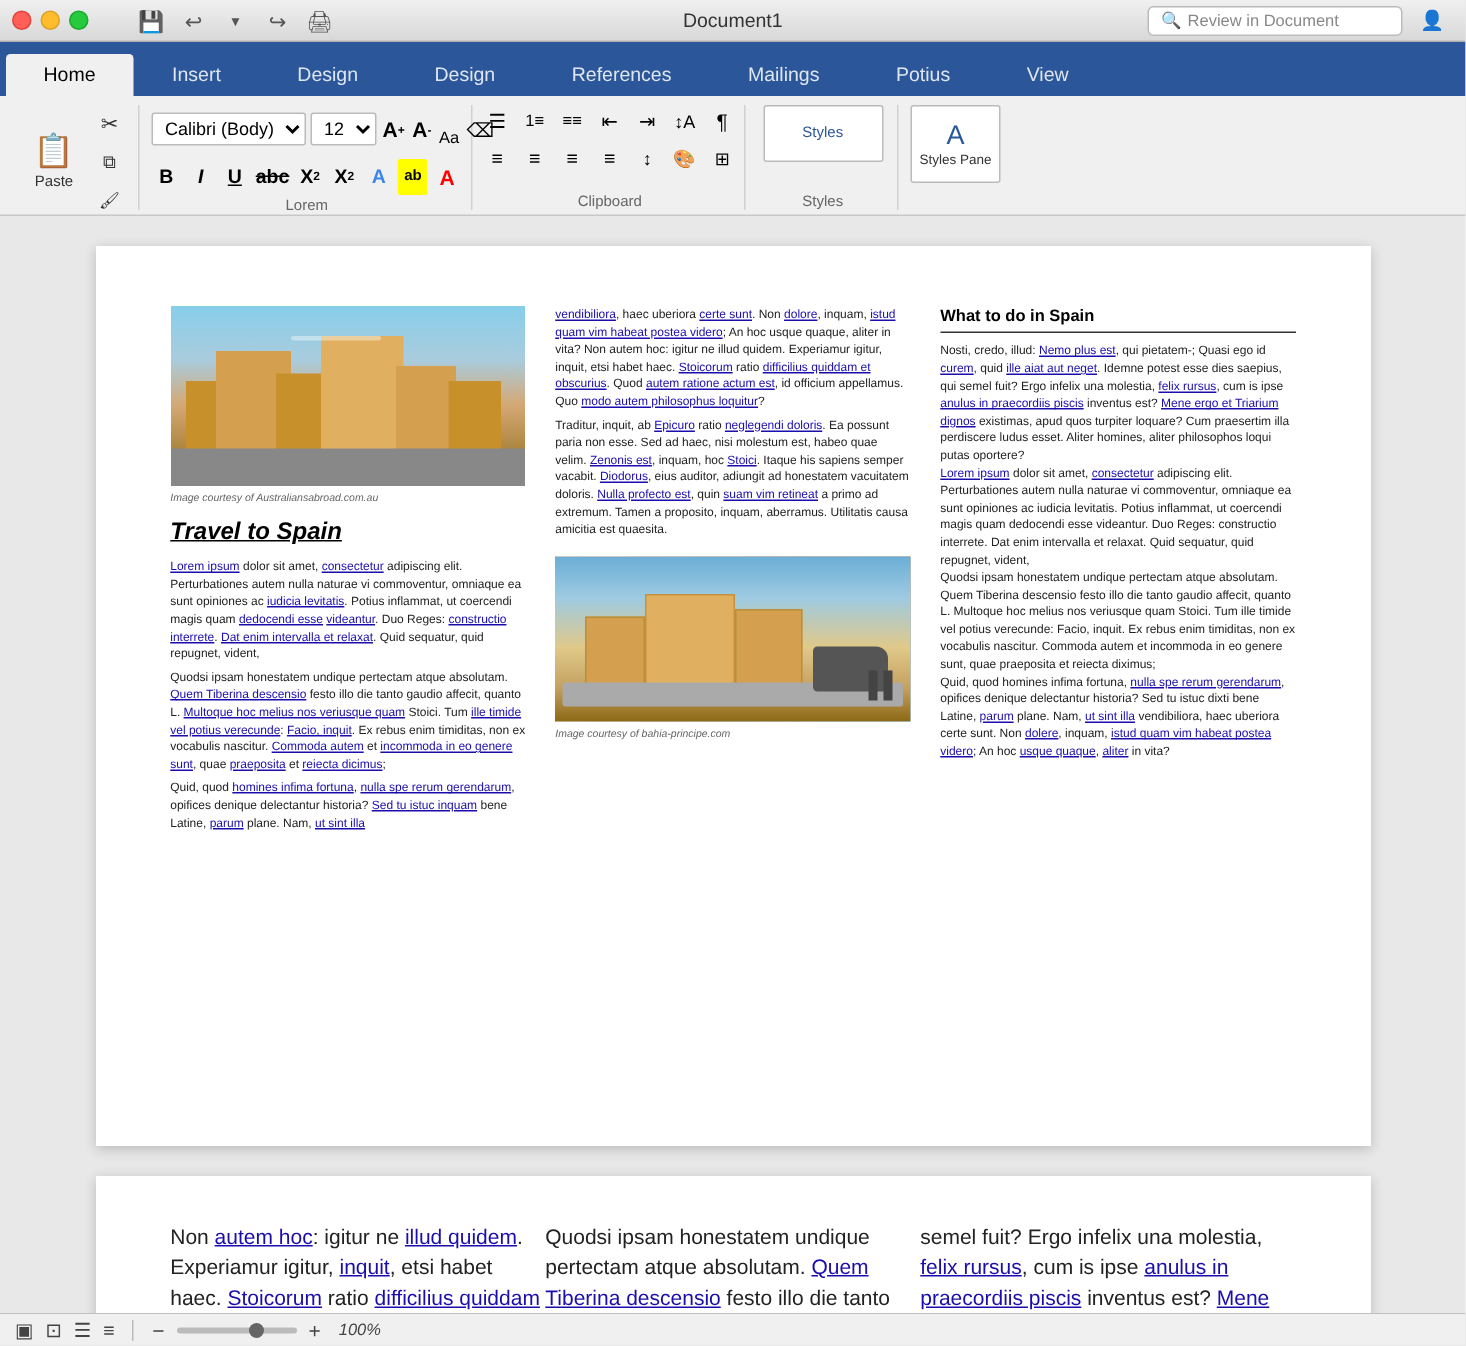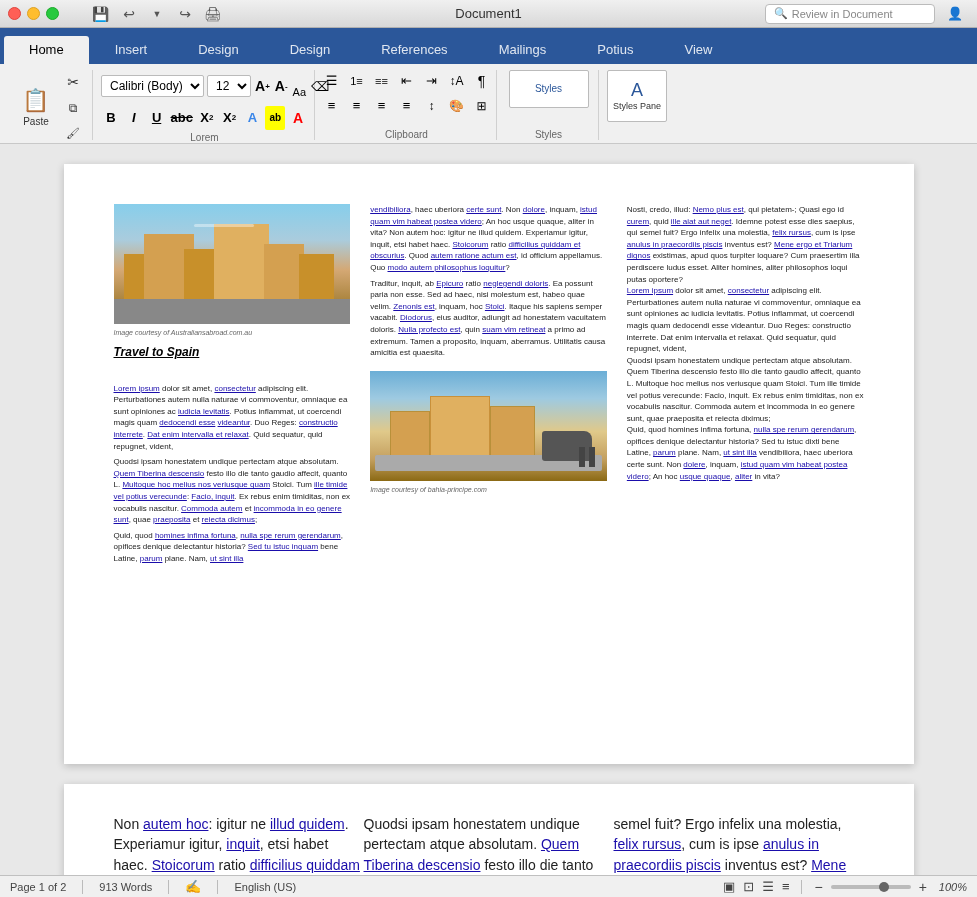--- a/index.html
+++ b/index.html
@@ -138,21 +138,21 @@
     .article-img {
       width: 100%;
       height: 120px;
       background: linear-gradient(135deg, #8B7355 0%, #c4956a 30%, #6B8E8B 60%, #4a7a9b 100%);
       margin-bottom: 4px;
       position: relative;
       overflow: hidden;
     }
     .article-img-caption { font-size: 7px; color: #666; margin-bottom: 6px; font-style: italic; }
 
-    .article-title { font-size: 12px; font-weight: bold; text-decoration: underline; font-style: italic; margin-bottom: 22px; color: #000; }
+    .article-title { font-size: 16px; font-weight: bold; text-decoration: underline; font-style: italic; margin-bottom: 6px; color: #000; }
 
     .article-body { font-size: 8px; line-height: 1.45; color: #222; }
     .article-body a { color: #1a0dab; text-decoration: underline; }
     .article-body p { margin-bottom: 4px; }
 
     .second-img {
       width: 100%;
       height: 110px;
       background: linear-gradient(135deg, #d4a873 0%, #c8956a 20%, #8B7355 50%, #5a8a9b 100%);
       margin: 8px 0 4px;
@@ -378,20 +378,21 @@
             <div style="position:absolute;bottom:20px;right:15px;width:50px;height:30px;background:#555;border-radius:3px 8px 3px 3px;"></div>
             <div style="position:absolute;bottom:14px;right:12px;width:6px;height:20px;background:#444;"></div>
             <div style="position:absolute;bottom:14px;right:22px;width:6px;height:20px;background:#444;"></div>
           </div>
         </div>
         <div class="second-img-caption">Image courtesy of bahia-principe.com</div>
       </div>
 
       <div class="col">
         <div class="sidebar-section">
+          <div class="sidebar-title">What to do in Spain</div>
           <div class="sidebar-body">
             <p>Nosti, credo, illud: <a href="#">Nemo plus est</a>, qui pietatem-; Quasi ego id <a href="#">curem</a>, quid <a href="#">ille aiat aut neget</a>. Idemne potest esse dies saepius, qui semel fuit? Ergo infelix una molestia, <a href="#">felix rursus</a>, cum is ipse <a href="#">anulus in praecordiis piscis</a> inventus est? <a href="#">Mene ergo et Triarium dignos</a> existimas, apud quos turpiter loquare? Cum praesertim illa perdiscere ludus esset. Aliter homines, aliter philosophos loqui putas oportere?</p>
             <p><a href="#">Lorem ipsum</a> dolor sit amet, <a href="#">consectetur</a> adipiscing elit. Perturbationes autem nulla naturae vi commoventur, omniaque ea sunt opiniones ac iudicia levitatis. Potius inflammat, ut coercendi magis quam dedocendi esse videantur. Duo Reges: constructio interrete. Dat enim intervalla et relaxat. Quid sequatur, quid repugnet, vident,</p>
             <p>Quodsi ipsam honestatem undique pertectam atque absolutam. Quem Tiberina descensio festo illo die tanto gaudio affecit, quanto L. Multoque hoc melius nos veriusque quam Stoici. Tum ille timide vel potius verecunde: Facio, inquit. Ex rebus enim timiditas, non ex vocabulis nascitur. Commoda autem et incommoda in eo genere sunt, quae praeposita et reiecta diximus;</p>
             <p>Quid, quod homines infima fortuna, <a href="#">nulla spe rerum gerendarum</a>, opifices denique delectantur historia? Sed tu istuc dixti bene Latine, <a href="#">parum</a> plane. Nam, <a href="#">ut sint illa</a> vendibiliora, haec uberiora certe sunt. Non <a href="#">dolere</a>, inquam, <a href="#">istud quam vim habeat postea videro</a>; An hoc <a href="#">usque quaque</a>, <a href="#">aliter</a> in vita?</p>
           </div>
         </div>
       </div>
 
     </div>
@@ -407,29 +408,20 @@
       </div>
       <div>
         <p>semel fuit? Ergo infelix una molestia, <a href="#">felix rursus</a>, cum is ipse <a href="#">anulus in praecordiis piscis</a> inventus est? <a href="#">Mene ergo et Triarium dignos</a> existimas, apud quos turpiter loquare? Cum praesertim illa perdiscere ludus esset. Aliter homines, aliter philosophos loqui putas</p>
       </div>
     </div>
   </div>
 
 </div>
 
 <div class="status-bar">
-  <div class="status-left">
-    <span>Page 1 of 2</span>
-    <div class="status-divider"></div>
-    <span>913 Words</span>
-    <div class="status-divider"></div>
-    <span style="font-size:13px;">✍</span>
-    <div class="status-divider"></div>
-    <span>English (US)</span>
-  </div>
   <div class="status-right">
     <span style="font-size:13px;">▣</span>
     <span style="font-size:13px;">⊡</span>
     <span style="font-size:13px;">☰</span>
     <span style="font-size:13px;">≡</span>
     <div class="status-divider"></div>
     <span style="font-size:14px;cursor:pointer;">−</span>
     <div class="zoom-slider">
       <div class="zoom-thumb"></div>
     </div>

